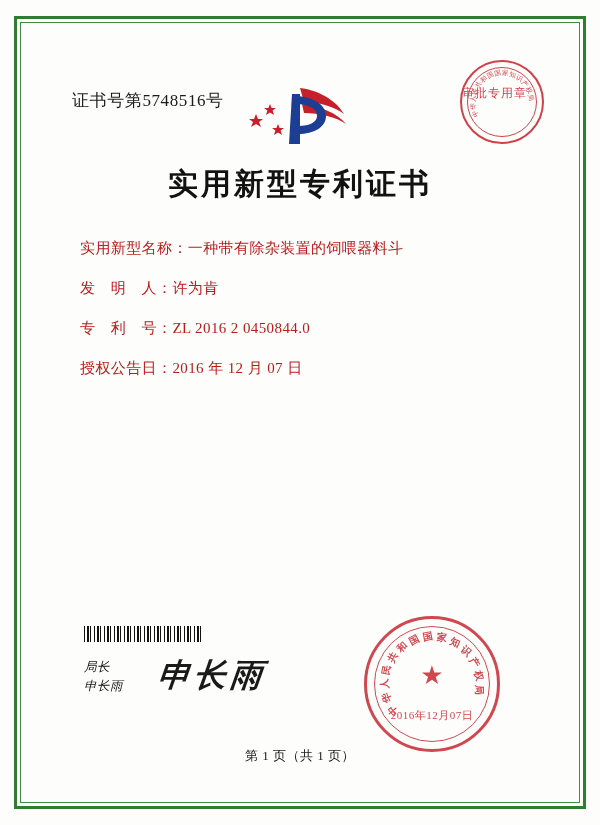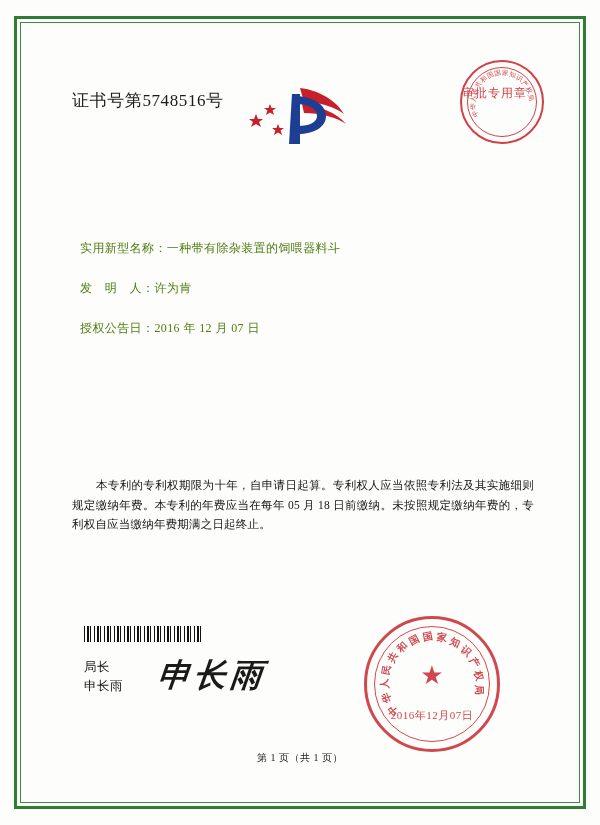--- a/index.html
+++ b/index.html
@@ -131,24 +131,24 @@
   }
 
   
   .fields {
     position: absolute;
     left: 34px;
     right: 20px;
     top: 192px;
   }
   .field-row {
-    font-size: 12px;
+    font-size: 15px;
     line-height: 20px;
     margin-bottom: 20px;
-    color: #4d7c0f;
+    color: #b91c1c;
     letter-spacing: 0.4px;
     white-space: nowrap;
   }
   .field-label {
     display: inline-block;
   }
   .field-value {
     display: inline;
   }
 
@@ -185,20 +185,21 @@
 
   
   .sig-block {
     position: absolute;
     left: 38px;
     top: 612px;
     font-size: 12.5px;
     line-height: 19px;
     letter-spacing: 0.5px;
     color: #141414;
+    font-style: italic;
   }
   .handwriting {
     position: absolute;
     left: 112px;
     top: 608px;
     font-size: 32px;
     font-family: "Liberation Serif", "DejaVu Serif", serif;
     font-style: italic;
     font-weight: bold;
     color: #1a1a1a;
@@ -261,21 +262,21 @@
     letter-spacing: 0.5px;
   }
 
   
   .footer {
     position: absolute;
     left: 0;
     right: 0;
     bottom: 14px;
     text-align: center;
-    font-size: 10px;
+    font-size: 13px;
     color: #1a1a1a;
     letter-spacing: 0.5px;
   }
 </style>
 </head>
 <body>
 
 <div class="page">
 
   <div class="border-outer"></div>
@@ -316,35 +317,38 @@
         <path d="M58 16 C76 18 86 26 86 36 C86 47 74 54 58 54 L58 46 C70 46 77 42 77 36 C77 29 70 25 58 24 Z" fill="#1c3f94"></path>
 
         <g fill="#c8202a">
           <polygon points="16,34 18,39 23,39 19,42 21,47 16,44 11,47 13,42 9,39 14,39"></polygon>
           <polygon points="30,24 31.6,28 36,28 32.6,30.6 34,35 30,32.4 26,35 27.4,30.6 24,28 28.4,28"></polygon>
           <polygon points="38,44 39.6,48 44,48 40.6,50.6 42,55 38,52.4 34,55 35.4,50.6 32,48 36.4,48"></polygon>
         </g>
       </svg>
     </div>
 
+    <div class="main-title">实用新型专利证书</div>
 
     <div class="fields">
       <div class="field-row">
         <span class="field-label">实用新型名称：</span><span class="field-value">一种带有除杂装置的饲喂器料斗</span>
       </div>
       <div class="field-row">
         <span class="field-label">发　明　人：</span><span class="field-value">许为肯</span>
       </div>
       <div class="field-row">
+        <span class="field-label">专　利　号：</span><span class="field-value">ZL 2016 2 0450844.0</span>
+      </div>
+      <div class="field-row">
         <span class="field-label">授权公告日：</span><span class="field-value">2016 年 12 月 07 日</span>
       </div>
     </div>
 
     <div class="body-text">
-      <p>本专利的专利权期限为十年，自申请日起算。专利权人应当依照专利法及其实施细则规定缴纳年费。本专利的年费应当在每年 05 月 18 日前缴纳。未按照规定缴纳年费的，专利权自应当缴纳年费期满之日起终止。</p>
     </div>
 
     <div class="barcode"></div>
 
     <div class="sig-block">
       <div>局长</div>
       <div>申长雨</div>
     </div>
     <div class="handwriting">申长雨</div>
 

